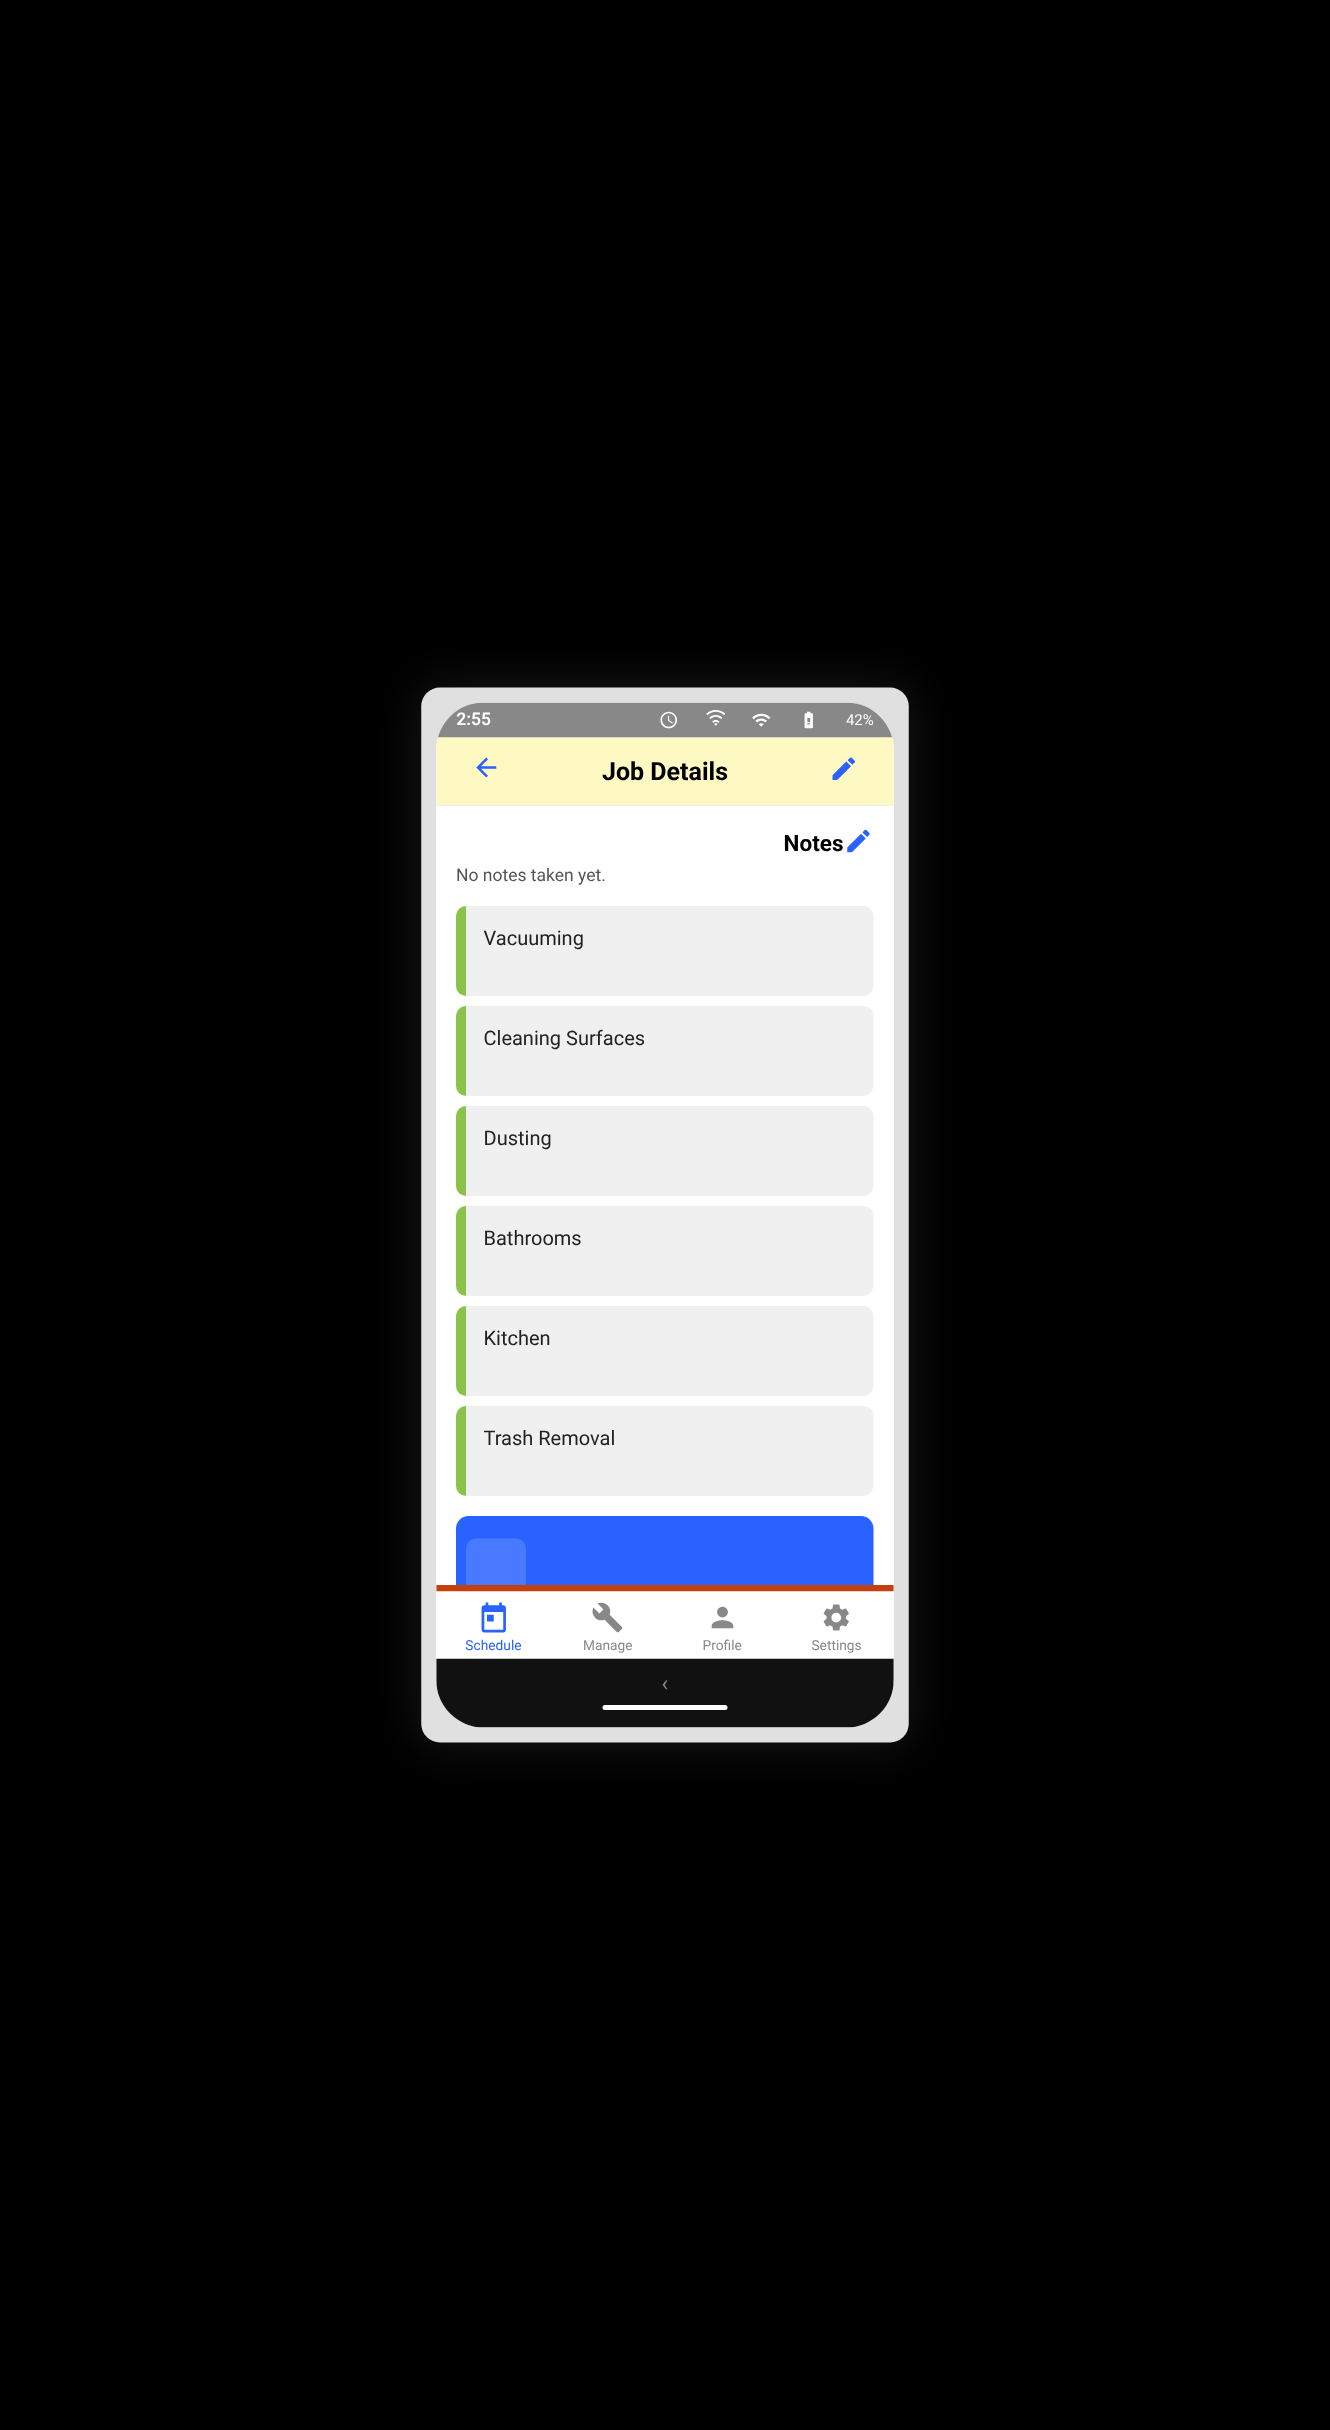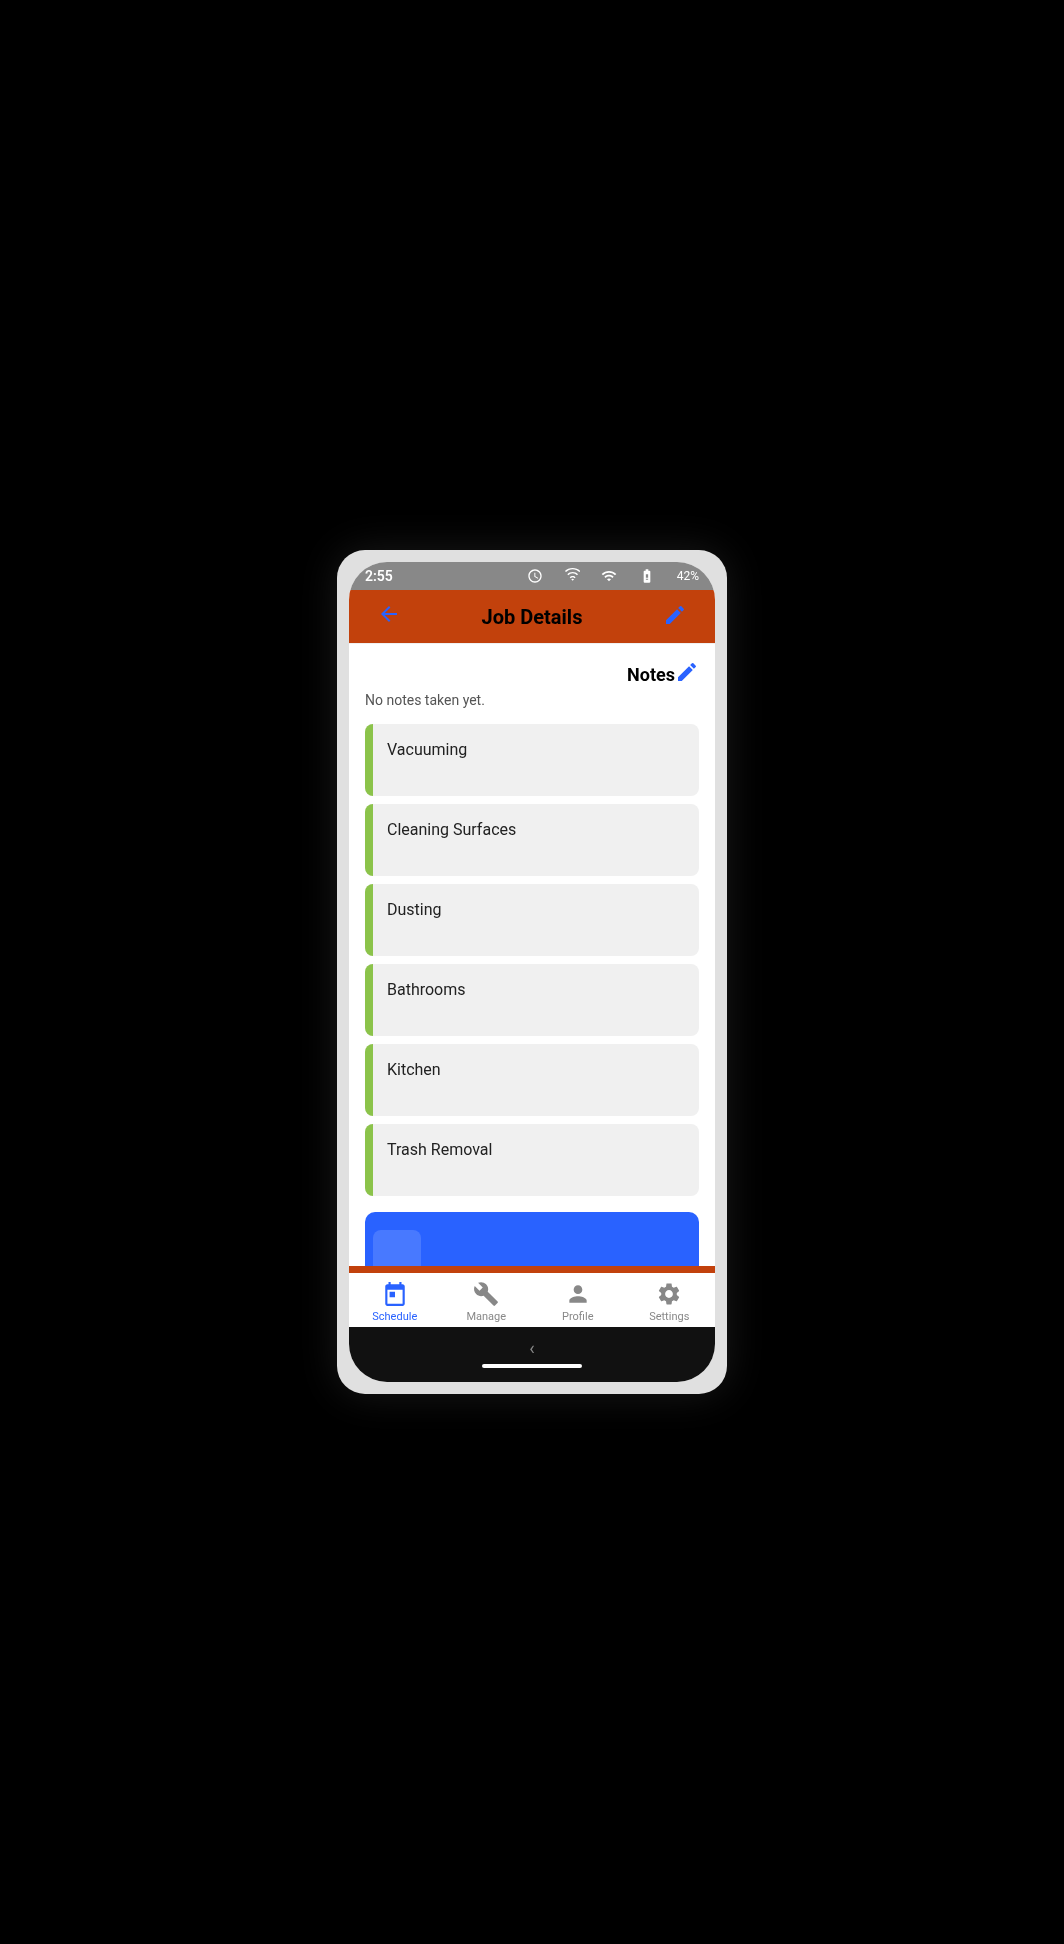--- a/index.html
+++ b/index.html
@@ -9,21 +9,21 @@
       display: flex;
       justify-content: center;
       align-items: center;
       min-height: 100vh;
       font-family: 'Roboto', Arial, sans-serif;
     }
     .phone-shell {
       width: 390px;
       min-height: 840px;
       background: #e0e0e0;
-      border-radius: 28px;
+      border-radius: 15px;
       padding: 12px;
       box-shadow: 0 0 40px rgba(255,255,255,0.1);
       position: relative;
     }
     .phone-screen {
       background: #fff;
       border-radius: 38px;
       overflow: hidden;
       height: 820px;
       display: flex;
@@ -48,21 +48,21 @@
       align-items: center;
       gap: 21px;
       color: #fff;
       font-size: 12px;
     }
     .status-icons svg {
       fill: #fff;
     }
     
     .top-bar {
-      background: #c2410c;
+      background: #fef9c3;
       padding: 12px 28px;
       display: flex;
       align-items: center;
       justify-content: space-between;
       border-bottom: 1px solid #f0f0f0;
       flex-shrink: 0;
     }
     .top-bar-title {
       font-size: 20px;
       font-weight: 700;
@@ -159,21 +159,21 @@
       height: 48px;
       display: flex;
       align-items: center;
       justify-content: center;
       margin-left: 8px;
       flex-shrink: 0;
     }
     
     .bottom-nav {
       background: #fff;
-      border-top: 7px solid #c2410c;
+      border-top: 5px solid #c2410c;
       display: flex;
       align-items: center;
       justify-content: space-around;
       padding: 8px 0 4px;
       flex-shrink: 0;
     }
     .nav-item {
       display: flex;
       flex-direction: column;
       align-items: center;

